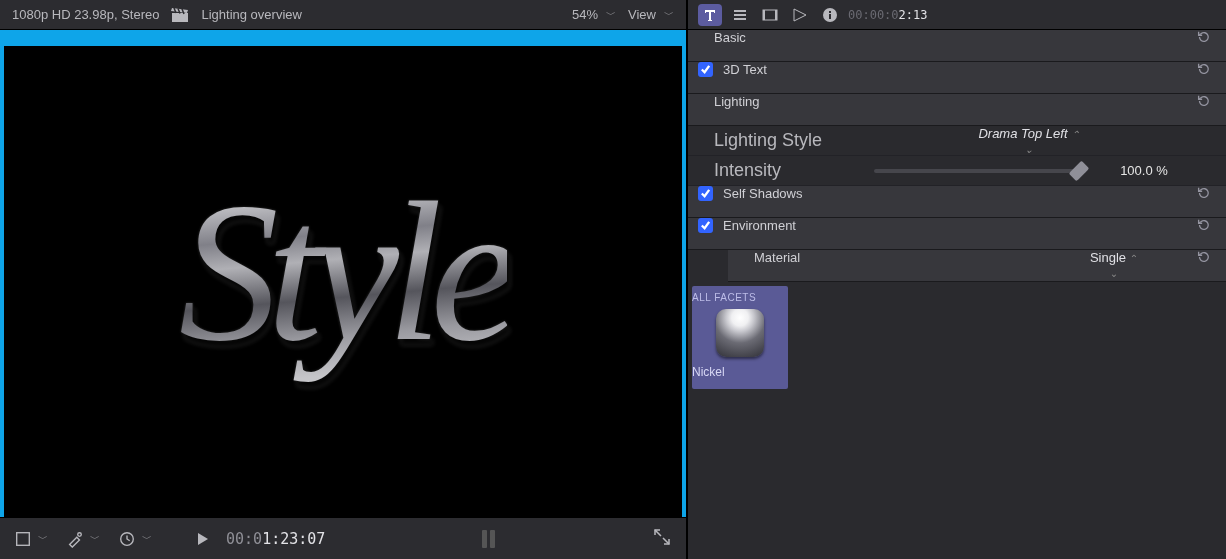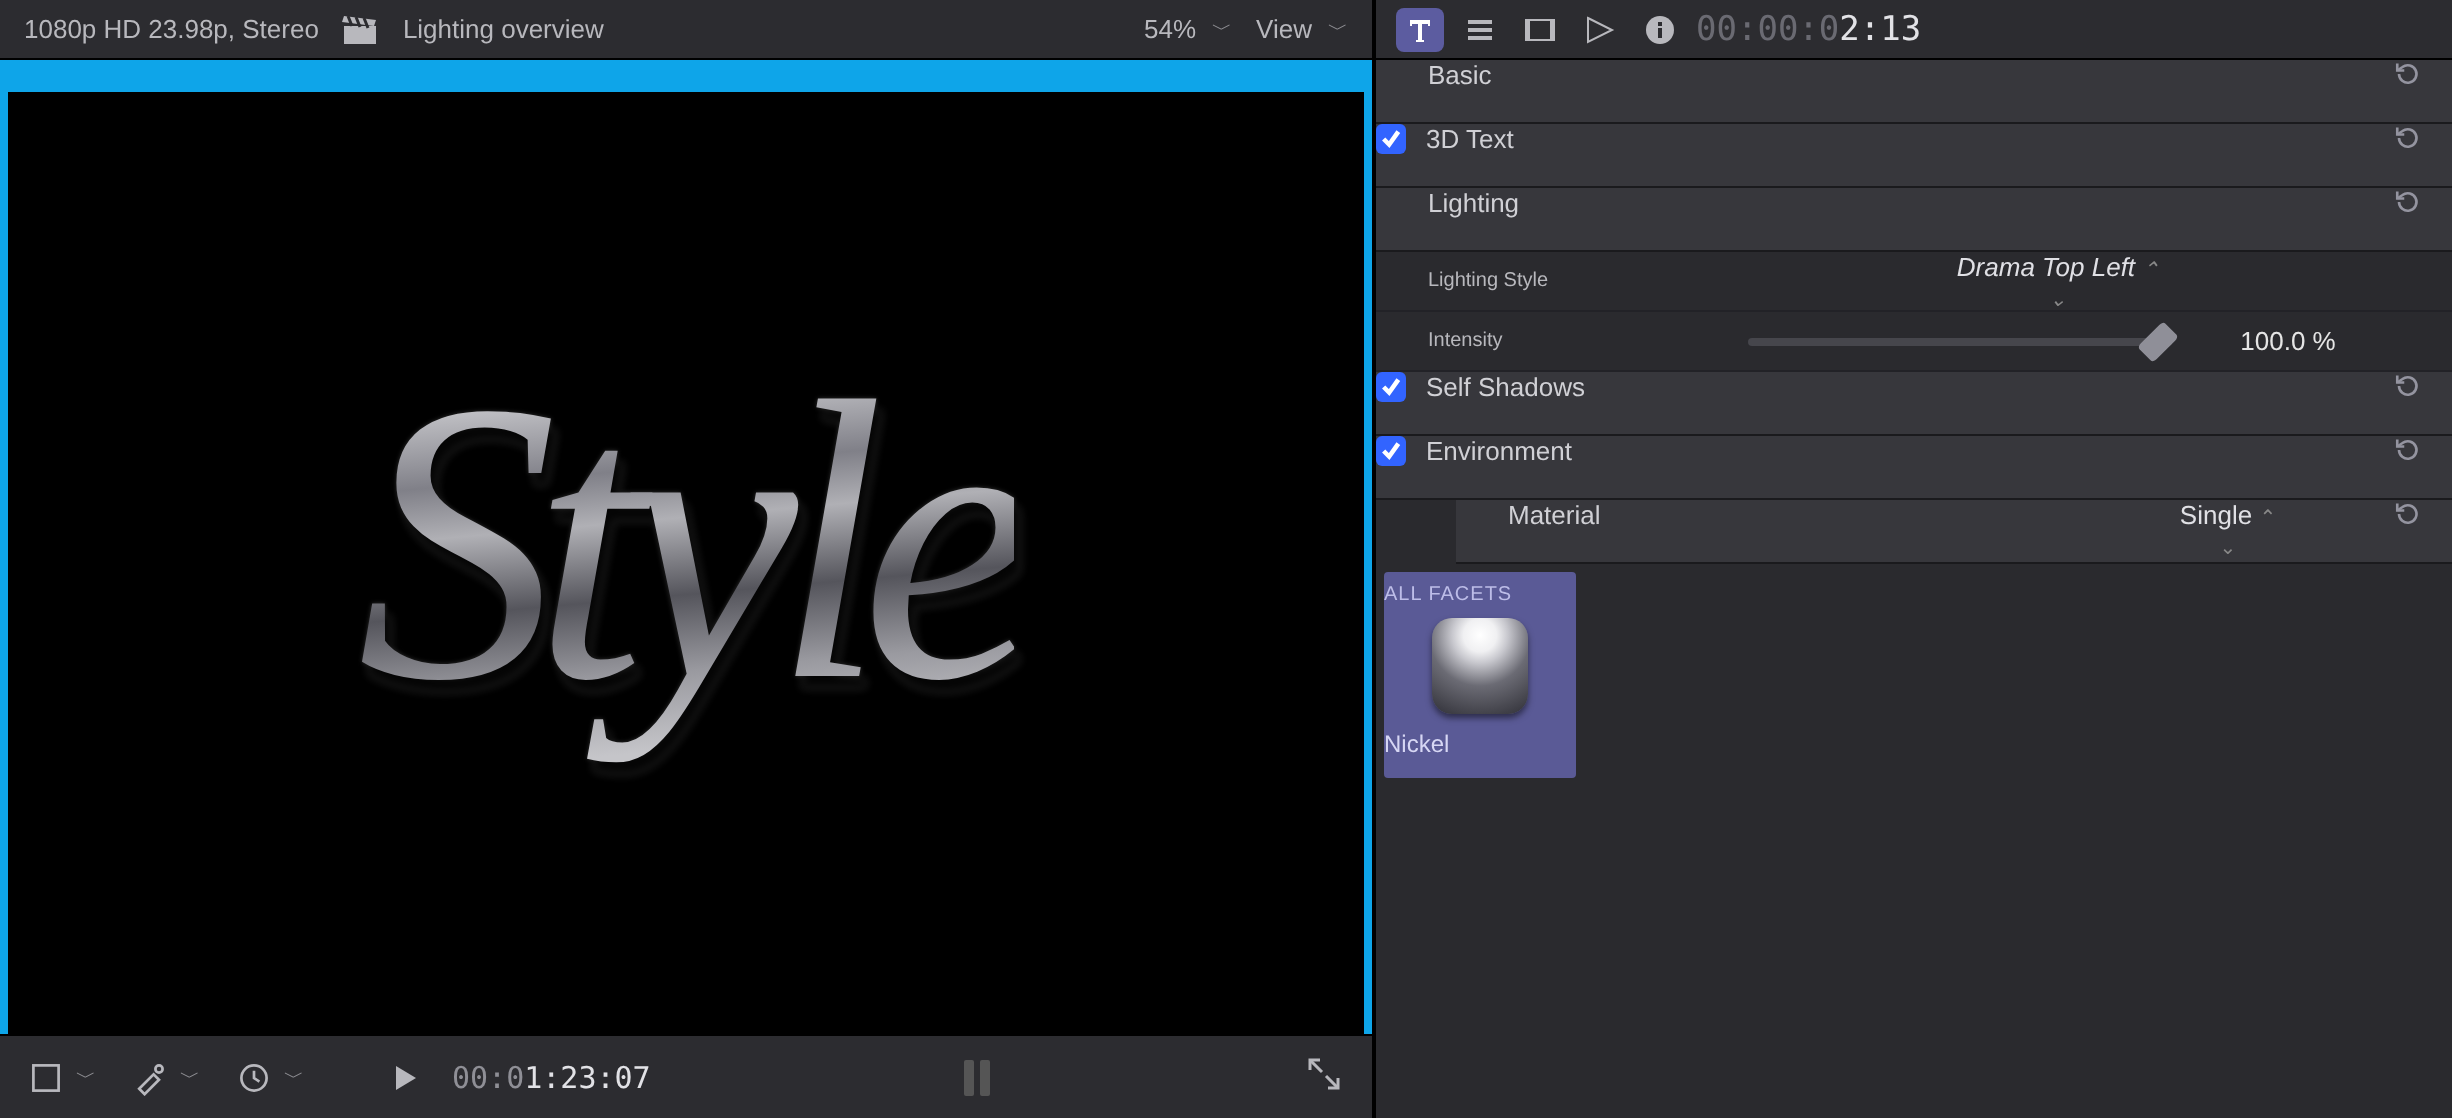--- a/index.html
+++ b/index.html
@@ -77,47 +77,47 @@
   background:#2c2c30; border-bottom:1px solid #000;
 }
 .insp-header .tabico {
   width:24px; height:22px; border-radius:4px;
   display:flex; align-items:center; justify-content:center;
   color:#b8b8bd; cursor:pointer;
 }
 .insp-header .tabico.active { background:#5c5ca0; color:#fff; }
 .insp-header .tabico svg{width:16px;height:16px;fill:currentColor;}
 .insp-title { flex:1; text-align:center; color:#c9c9cf; font-size:13px;}
-.insp-tc { font-family:"SF Mono",monospace; font-size:17px;}
+.insp-tc { font-family:"SF Mono",monospace; font-size:12px;}
 .insp-tc .cur{ color:#e2e2e6;} .insp-tc .dim{ color:#6a6a72;}
 
 .insp-body { flex:1; overflow:auto; }
 .section-head {
   height:32px; display:flex; 
   padding:0 14px 0 26px;
   background:#37373c; border-bottom:1px solid #1a1a1d;
   font-size:13px; color:#d0d0d5;
 }
-.section-head.with-cb{ padding-left:0; }
+.section-head.with-cb{ padding-left:10px; }
 .section-head .section-label{ flex:1; }
 .reset-ico { width:18px; text-align:center; cursor:pointer; }
 .reset-ico svg{width:14px;height:14px;fill:none;stroke:#9494a0;stroke-width:1.5;}
 .cb {
   width:15px; height:15px; border-radius:3px;
   background:#3264ff; display:inline-flex; align-items:center; justify-content:center;
   margin-right:10px; cursor:pointer;
 }
 .cb svg{width:11px;height:11px;stroke:#fff;stroke-width:2.5;fill:none;}
 
 .param-row{
   height:30px; display:flex; align-items:center;
   padding:0 14px 0 26px; gap:10px;
   border-bottom:1px solid #222227;
 }
-.param-row .plabel{ width:150px; color:#b8b8bd; font-size:10px;}
+.param-row .plabel{ width:150px; color:#b8b8bd; font-size:18px;}
 .param-row .pval{ flex:1; text-align:center; display:flex; align-items:center; justify-content:center; gap:6px;font-style:italic;}
 .popup-val{ color:#e0e0e5; cursor:pointer;}
 .updown{font-size:10px;line-height:7px;color:#888;}
 .slider{ flex:1; height:4px; background:#46464c; border-radius:2px; position:relative; margin:0 8px 0 0;}
 .slider .thumb{ position:absolute; right:0; top:-5px; width:14px; height:14px; background:#8f8f98; border-radius:2px; transform:rotate(45deg) scale(.8,1.3);}
 .numval{ width:80px; text-align:center; color:#e5e5e5;}
 
 .head-with-value{ gap:10px;margin-left:40px; }
 .head-with-value .pval2{ width:140px; text-align:center;}
 

